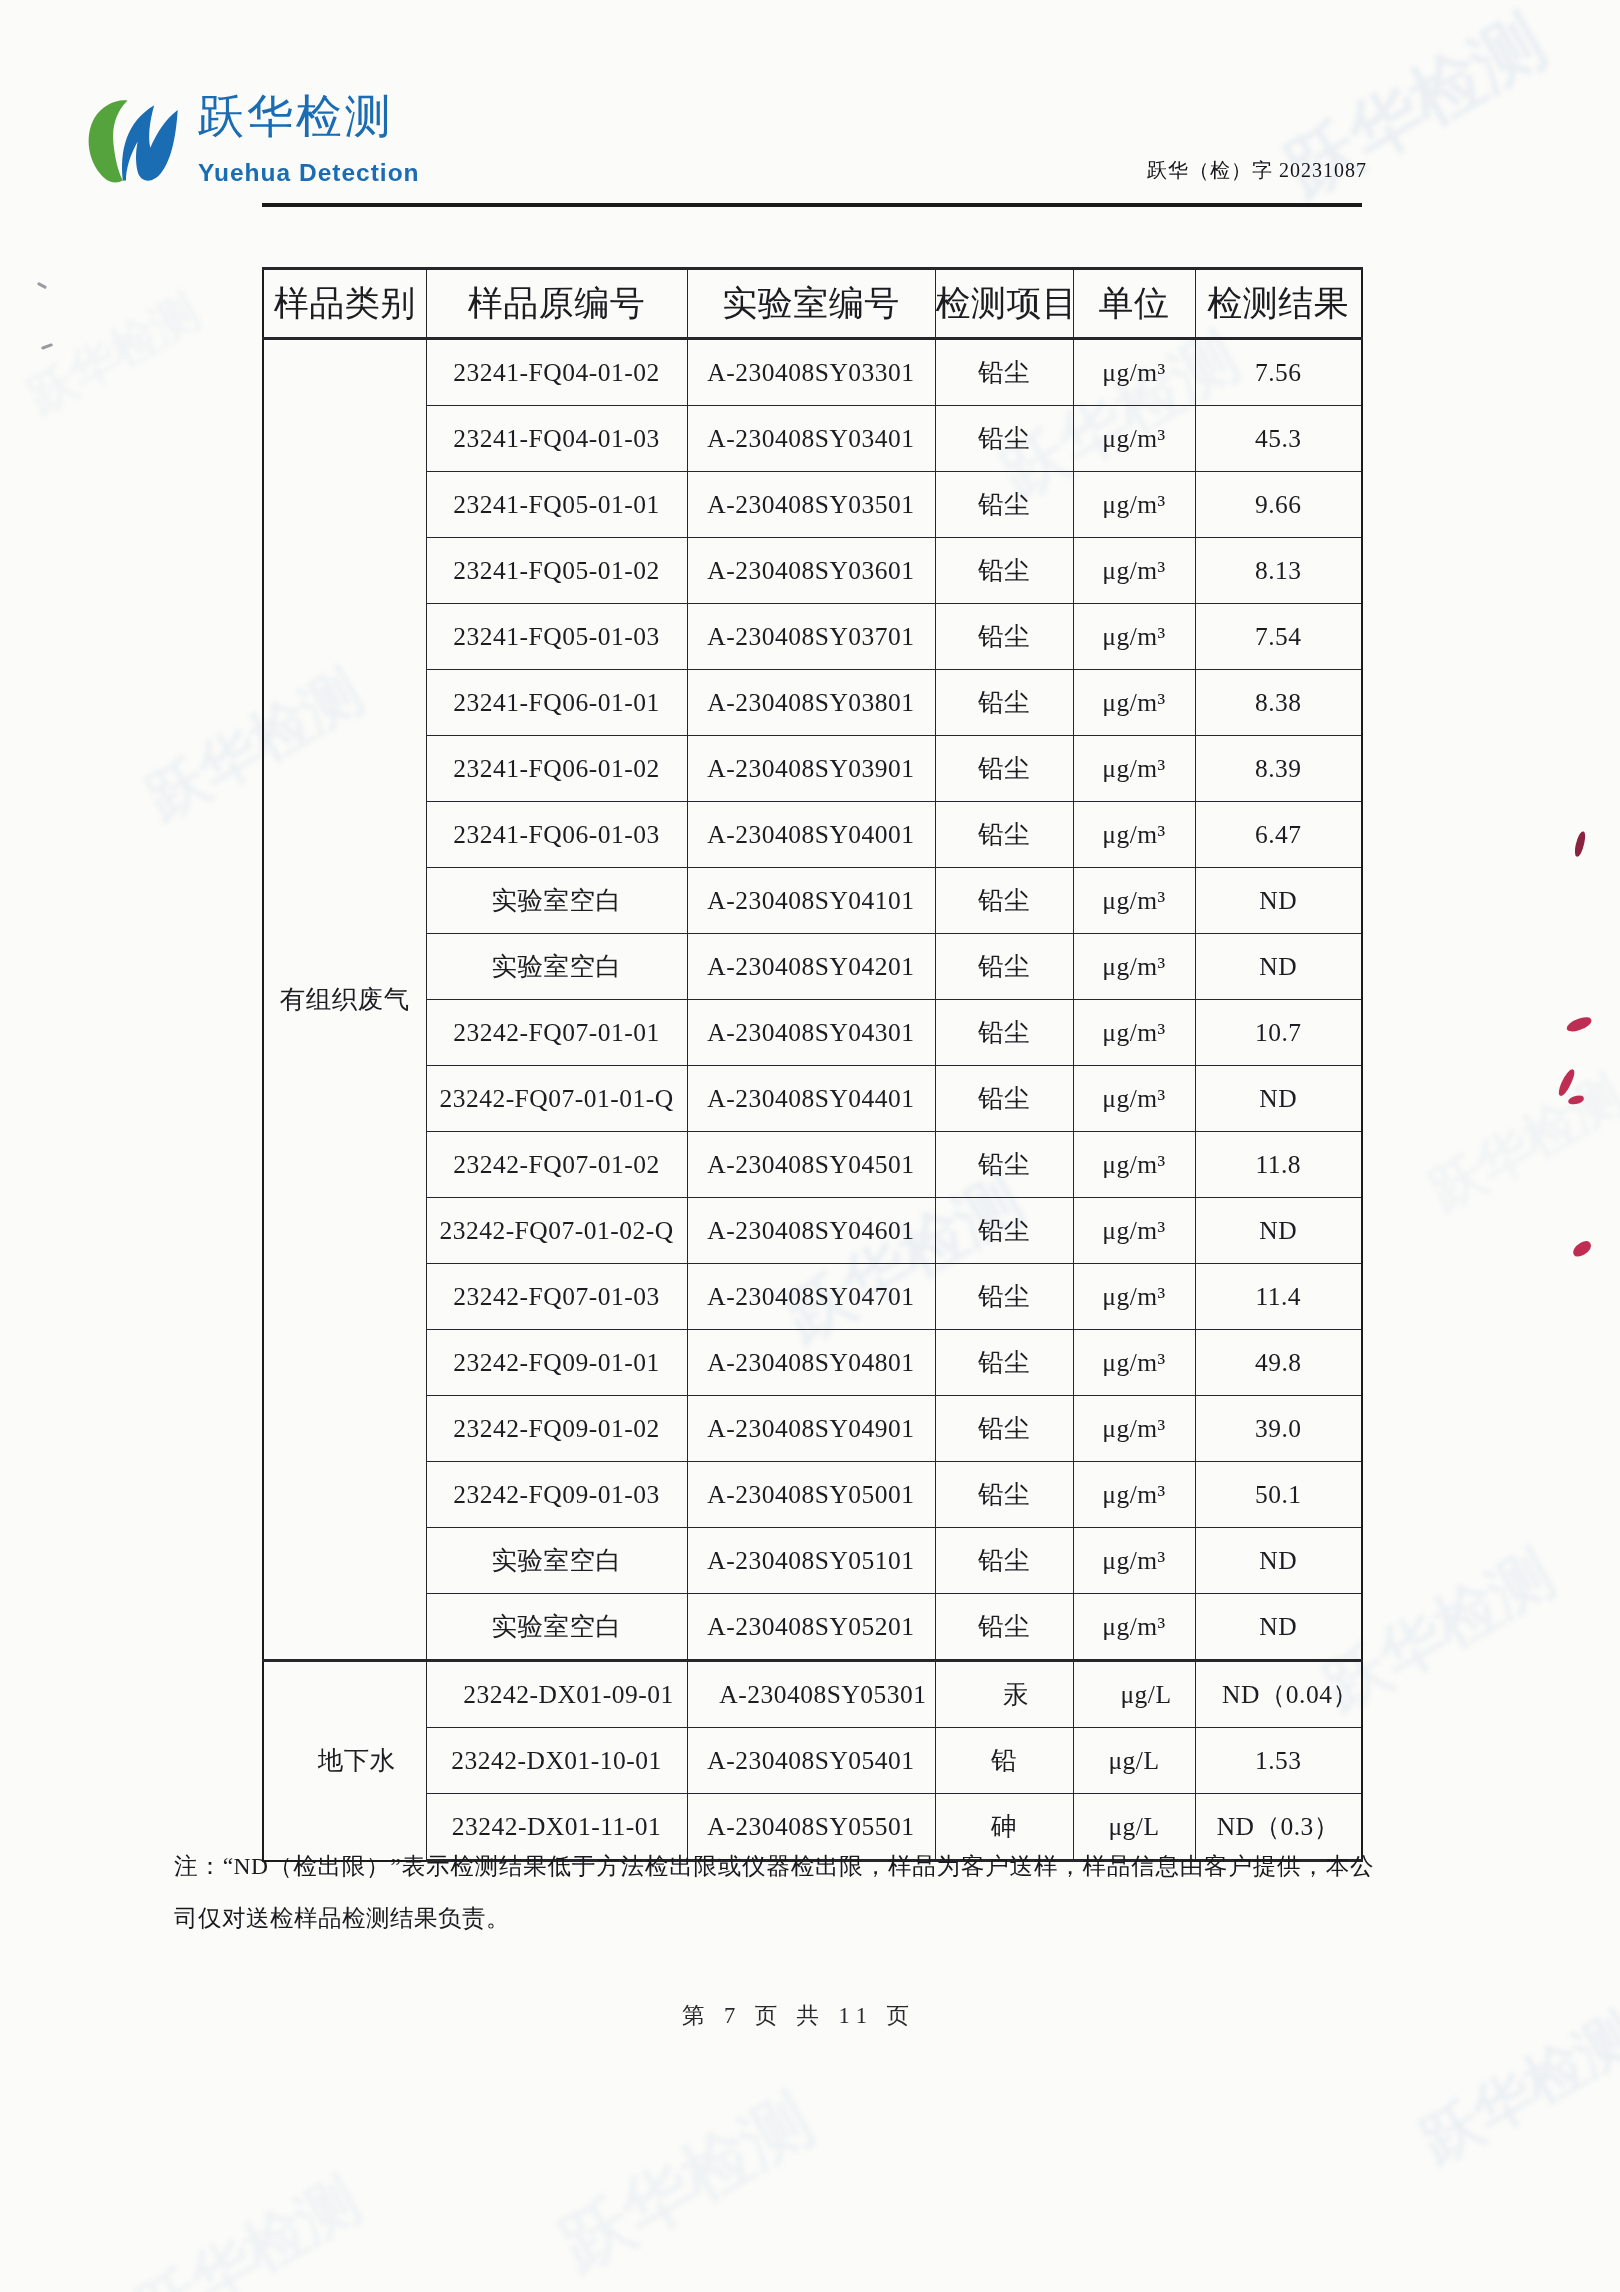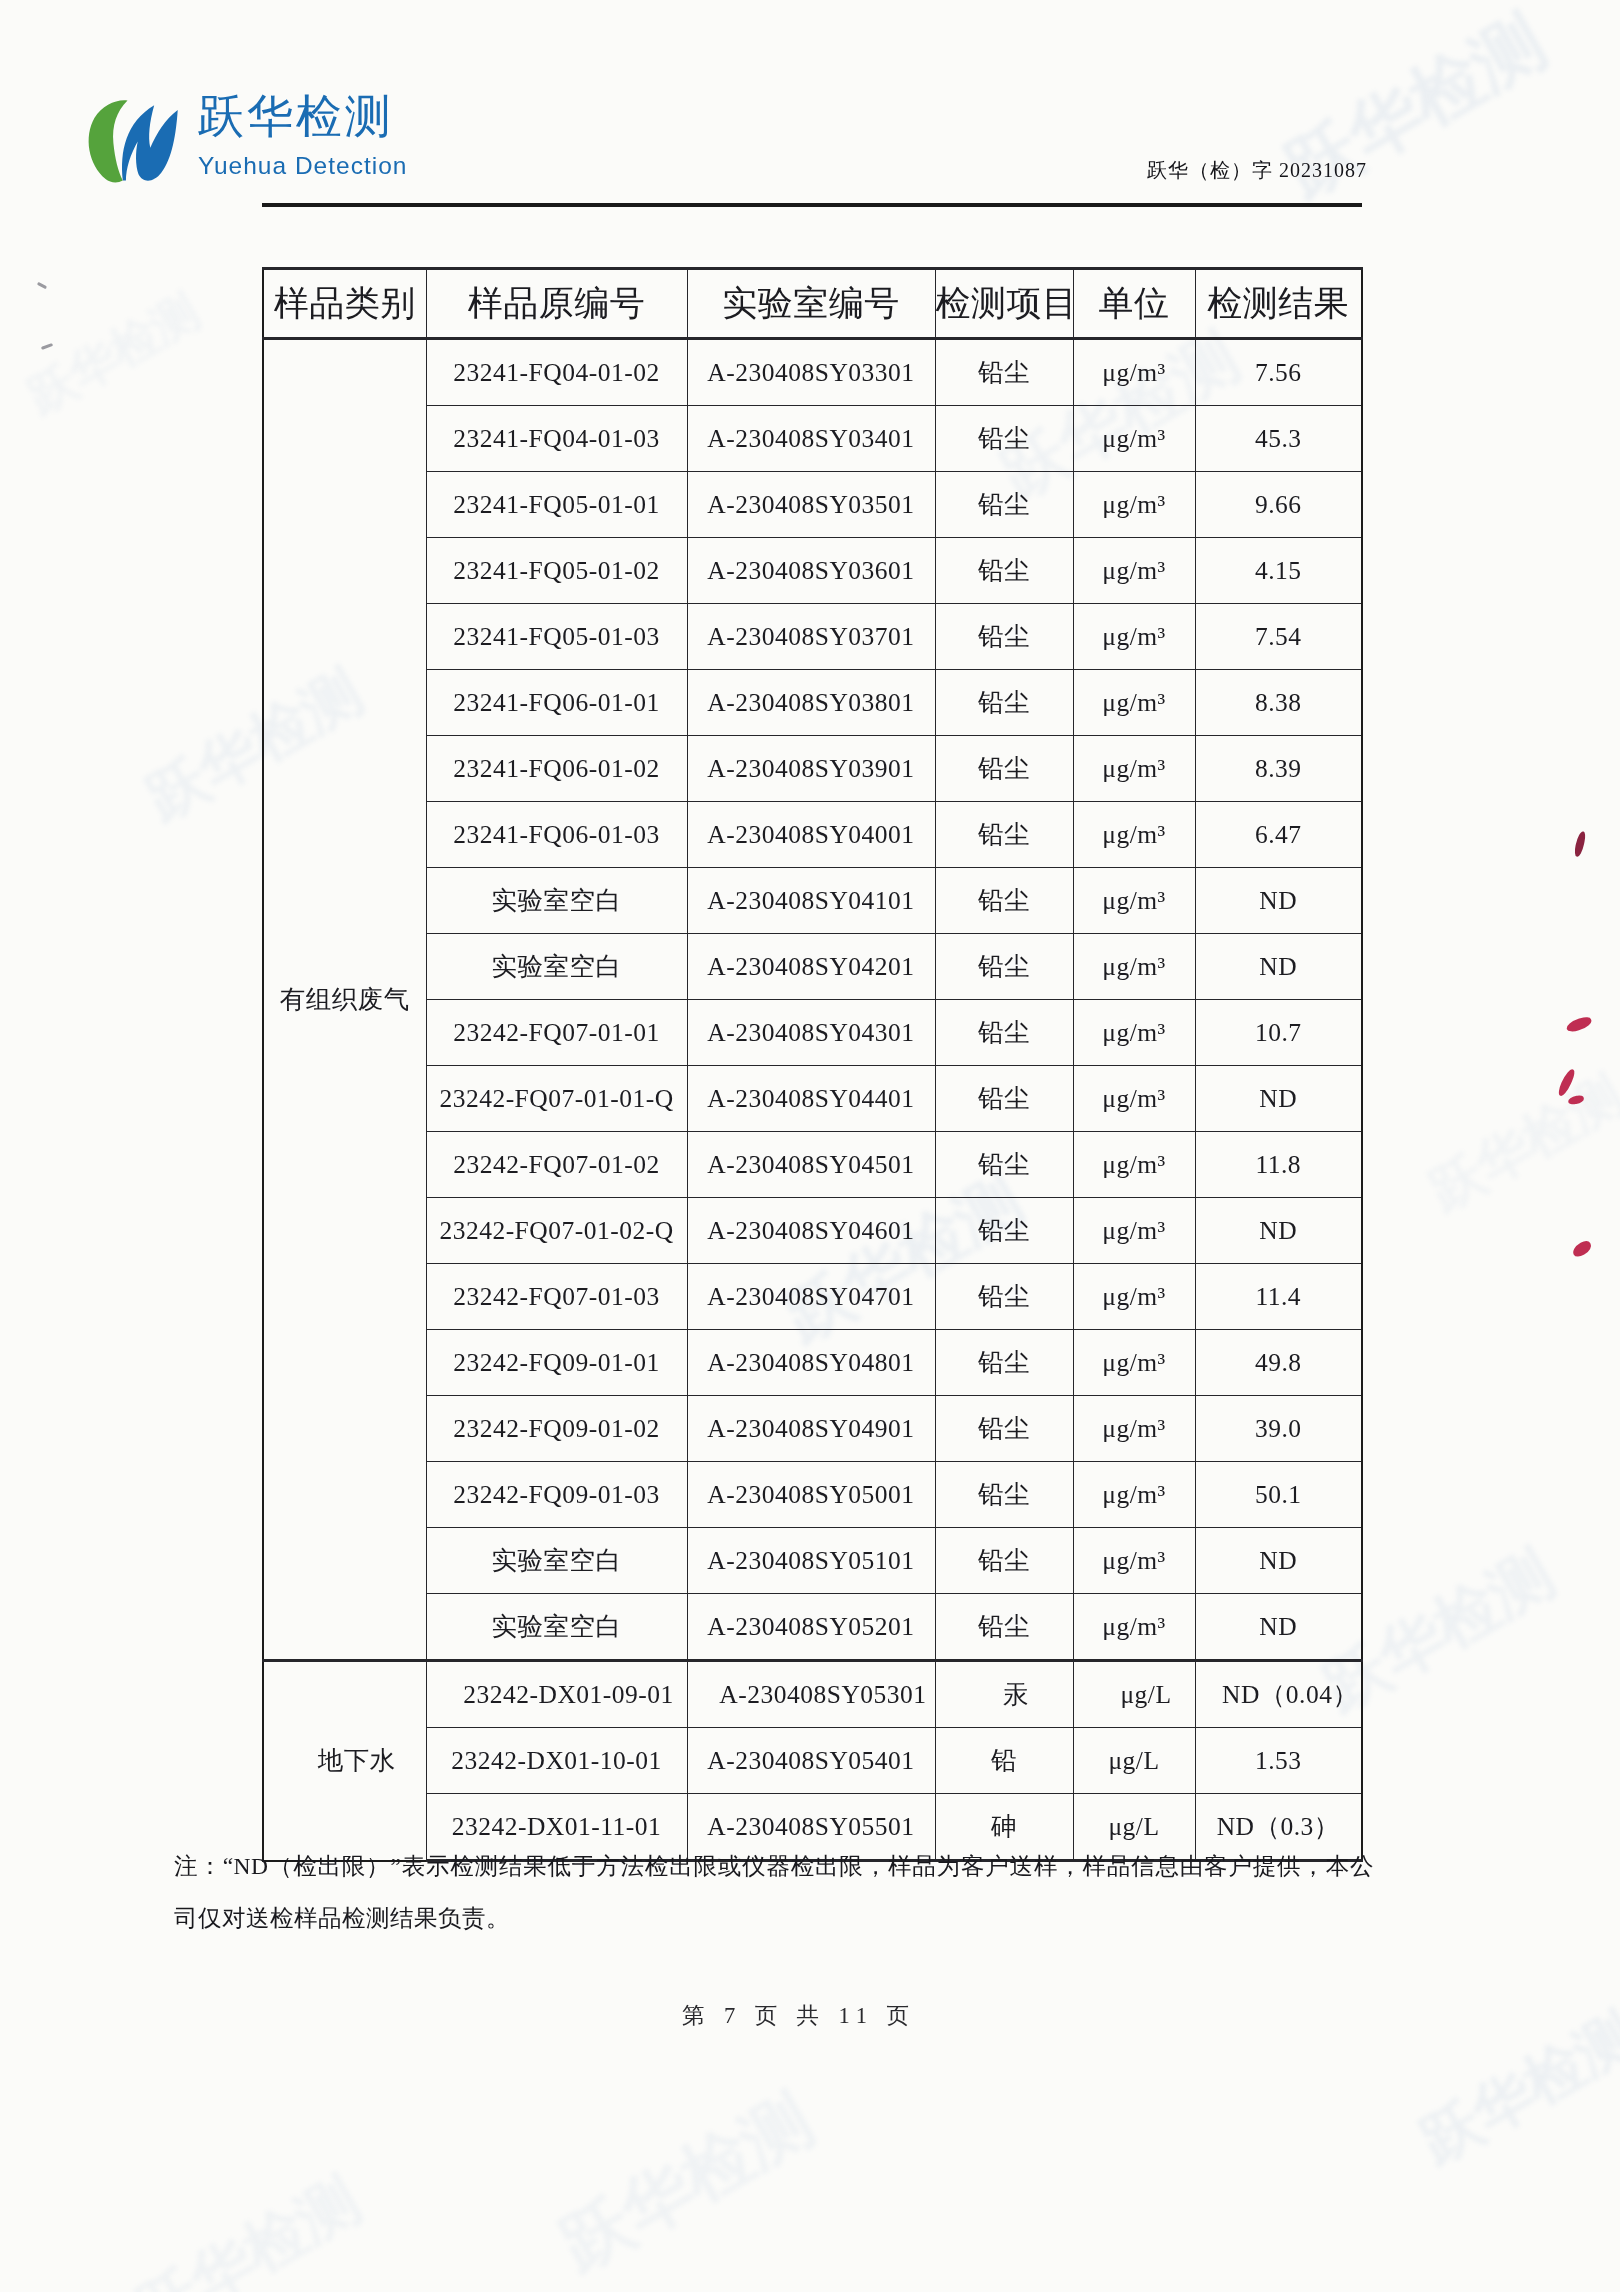--- a/index.html
+++ b/index.html
@@ -9,21 +9,21 @@
     position:relative;
     overflow:hidden;
     font-family:"Liberation Serif","DejaVu Serif",serif;
     color:#1c1c21;
   }
   
   .logo-wrap{position:absolute;left:82px;top:86px;width:412px;height:118px;}
   .logo-mark{position:absolute;left:0;top:3.9px;width:102px;height:102px;}
   .brand-text{position:absolute;left:116px;top:5.9px;font-family:"Liberation Sans","DejaVu Sans",sans-serif;}
   .brand-cn{font-size:46px;font-weight:normal;color:#1a6cb3;letter-spacing:2.9px;line-height:1.05;}
-  .brand-en{font-size:24.5px;font-weight:normal;color:#1a6cb3;letter-spacing:1px;margin-top:12px;}
+  .brand-en{font-size:24.5px;font-weight:bold;color:#1a6cb3;letter-spacing:1px;margin-top:19px;}
   .doc-number{
     position:absolute;top:157px;right:253px;
     font-size:20px;letter-spacing:1px;color:#15151a;
   }
   .header-rule{
     position:absolute;left:262px;top:203px;width:1100px;height:3.9px;background:#1a1a1a;
   }
   
   .report-table{
     position:absolute;left:262px;top:267px;
@@ -150,21 +150,21 @@
         <td>A-230408SY03501</td>
         <td>铅尘</td>
         <td>μg/m³</td>
         <td>9.66</td>
       </tr>
       <tr>
         <td>23241-FQ05-01-02</td>
         <td>A-230408SY03601</td>
         <td>铅尘</td>
         <td>μg/m³</td>
-        <td>4.15</td>
+        <td>8.13</td>
       </tr>
       <tr>
         <td>23241-FQ05-01-03</td>
         <td>A-230408SY03701</td>
         <td>铅尘</td>
         <td>μg/m³</td>
         <td>7.54</td>
       </tr>
       <tr>
         <td>23241-FQ06-01-01</td>

